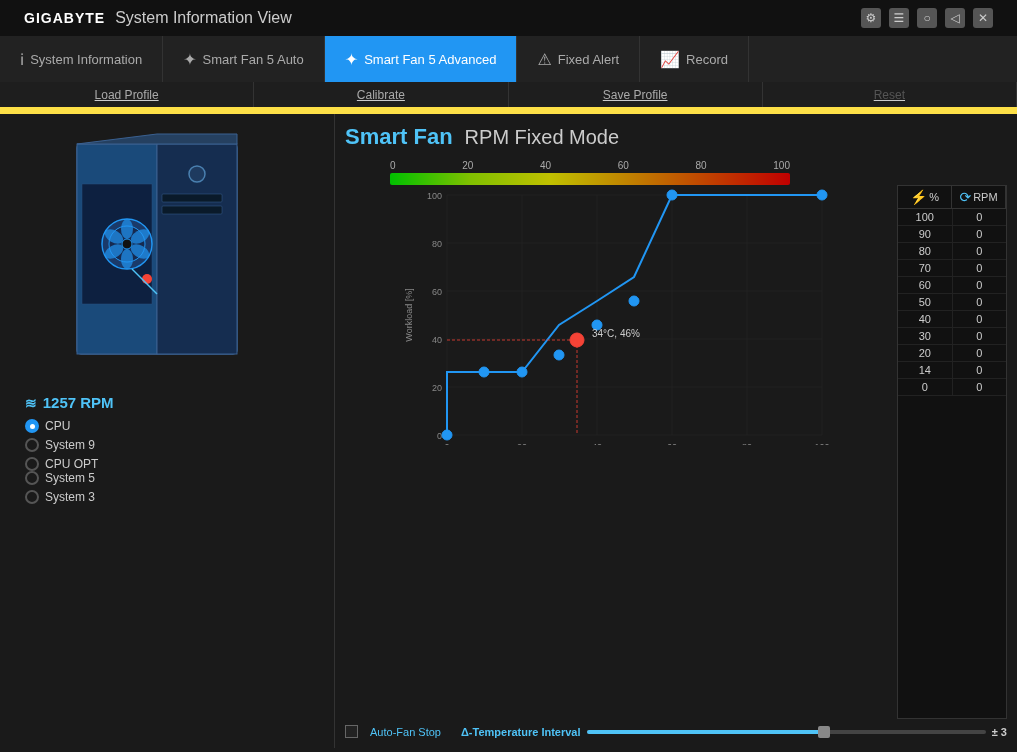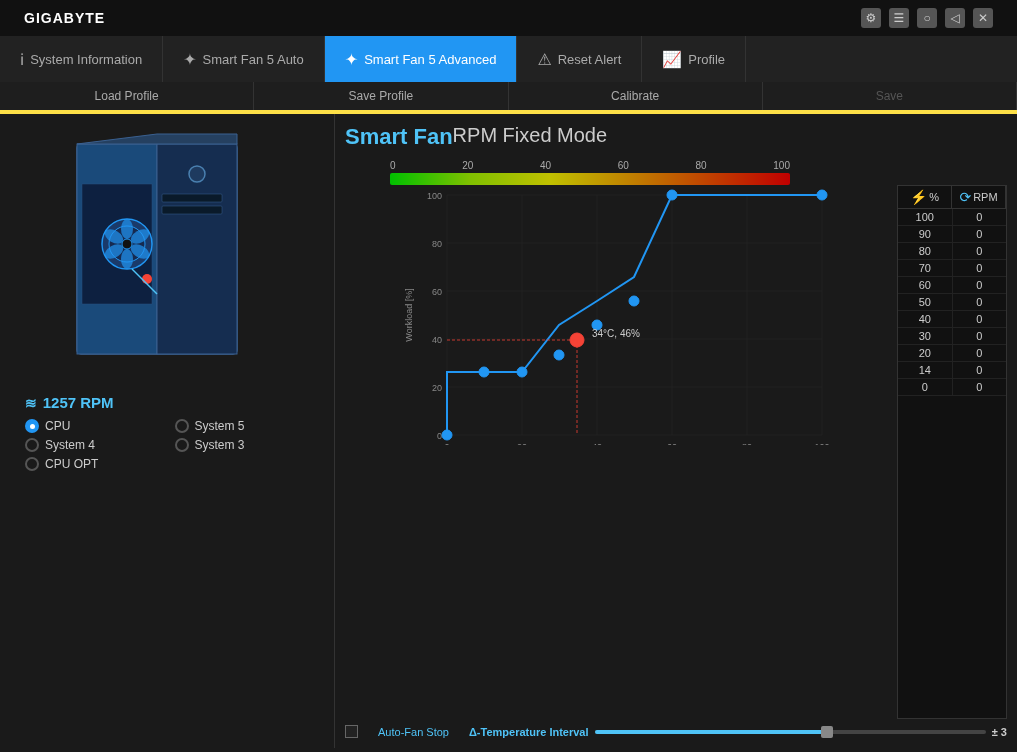--- a/index.html
+++ b/index.html
@@ -73,22 +73,23 @@
     }
     .nav-tab-icon {
       font-size: 16px;
     }
 
     
     .toolbar {
       display: flex;
       height: 32px;
       background: #1e1e1e;
-      border-bottom: 4px solid #fde047;
-      align-items: center;
+      border-bottom: 7px solid #fde047;
+      align-items: center;
+      text-decoration: underline;
     }
     .toolbar-btn {
       flex: 1;
       height: 100%;
       display: flex;
       align-items: center;
       justify-content: center;
       cursor: pointer;
       color: #aaa;
       font-size: 12px;
@@ -144,20 +145,21 @@
       font-weight: bold;
     }
     .rpm-icon {
       font-size: 14px;
     }
 
     .fan-sources {
       display: flex;
       width: 100%;
       gap: 0;
+      flex-direction: column;
     }
     .fan-col {
       flex: 1;
       display: flex;
       flex-direction: column;
       gap: 5px;
     }
     .radio-item {
       display: flex;
       align-items: center;
@@ -187,21 +189,22 @@
     .right-panel {
       flex: 1;
       display: flex;
       flex-direction: column;
       background: #1a1a1a;
       padding: 10px;
     }
 
     .chart-header {
       display: flex;
-      align-items: flex-start;
+      align-items: center;
+      gap: 12px;
       margin-bottom: 10px;
     }
     .chart-title {
       color: #4FC3F7;
       font-size: 22px;
       font-weight: bold;
     }
     .chart-mode {
       color: #ccc;
       font-size: 20px;
@@ -274,21 +277,21 @@
     
     .bottom-controls {
       display: flex;
       align-items: center;
       margin-top: 6px;
       gap: 20px;
     }
     .autofan-stop {
       display: flex;
       align-items: center;
-      gap: 20px;
+      gap: 12px;
       cursor: pointer;
     }
     .checkbox-box {
       width: 13px; height: 13px;
       border: 1px solid #666;
       background: #222;
     }
     .autofan-label { color: #4FC3F7; font-size: 11px; }
 
     .delta-temp {
@@ -325,20 +328,21 @@
       cursor: pointer;
     }
     .delta-value { color: #ccc; font-size: 11px; }
   </style>
 </head>
 <body>
 
 <div class="title-bar">
   <div class="title-left">
     <span class="gigabyte-logo">GIGABYTE</span>
+    <span class="app-title">System Information View</span>
   </div>
   <div class="title-controls">
     <div class="title-icon">⚙</div>
     <div class="title-icon">☰</div>
     <div class="title-icon">○</div>
     <div class="title-icon">◁</div>
     <div class="title-icon">✕</div>
   </div>
 </div>
 
@@ -350,40 +354,40 @@
   <div class="nav-tab">
     <span class="nav-tab-icon">✦</span>
     <span>Smart Fan 5 Auto</span>
   </div>
   <div class="nav-tab active">
     <span class="nav-tab-icon">✦</span>
     <span>Smart Fan 5 Advanced</span>
   </div>
   <div class="nav-tab">
     <span class="nav-tab-icon">⚠</span>
-    <span>Reset Alert</span>
+    <span>Fixed Alert</span>
   </div>
   <div class="nav-tab">
     <span class="nav-tab-icon">📈</span>
-    <span>Profile</span>
+    <span>Record</span>
   </div>
 </div>
 
 <div class="toolbar">
   <div class="toolbar-btn">
     <span>Load Profile</span>
   </div>
   <div class="toolbar-btn">
+    <span>Calibrate</span>
+  </div>
+  <div class="toolbar-btn">
     <span>Save Profile</span>
   </div>
-  <div class="toolbar-btn">
-    <span>Calibrate</span>
-  </div>
   <div class="toolbar-btn disabled">
-    <span>Save</span>
+    <span>Reset</span>
   </div>
 </div>
 
 <div class="main-content">
 
   <div class="left-panel">
 
     <div class="pc-case">
       <svg class="pc-3d" viewBox="0 0 240 260">
 
@@ -425,21 +429,21 @@
         <span>1257 RPM</span>
       </div>
       <div class="fan-sources">
         <div class="fan-col">
           <div class="radio-item">
             <div class="radio-circle active"></div>
             <span class="radio-label">CPU</span>
           </div>
           <div class="radio-item">
             <div class="radio-circle"></div>
-            <span class="radio-label">System 4</span>
+            <span class="radio-label">System 9</span>
           </div>
           <div class="radio-item">
             <div class="radio-circle"></div>
             <span class="radio-label">CPU OPT</span>
           </div>
         </div>
         <div class="fan-col">
           <div class="radio-item">
             <div class="radio-circle"></div>
             <span class="radio-label">System 5</span>

